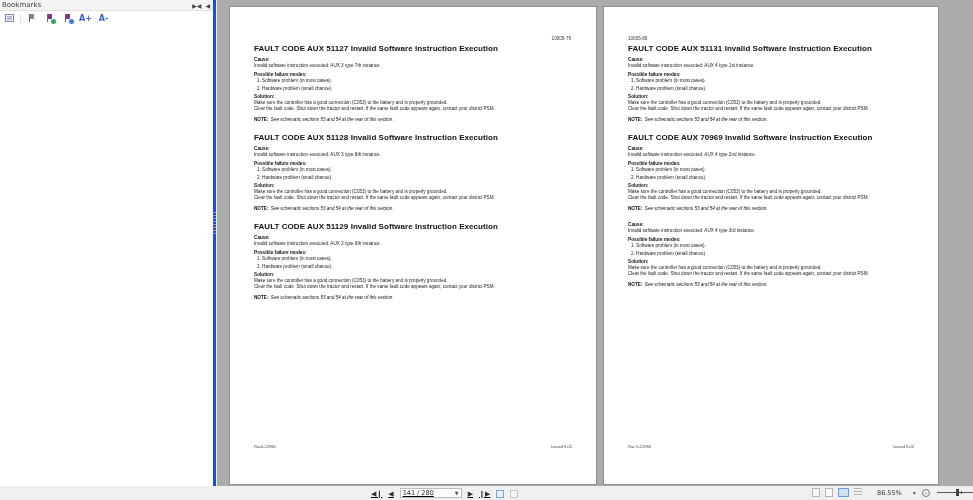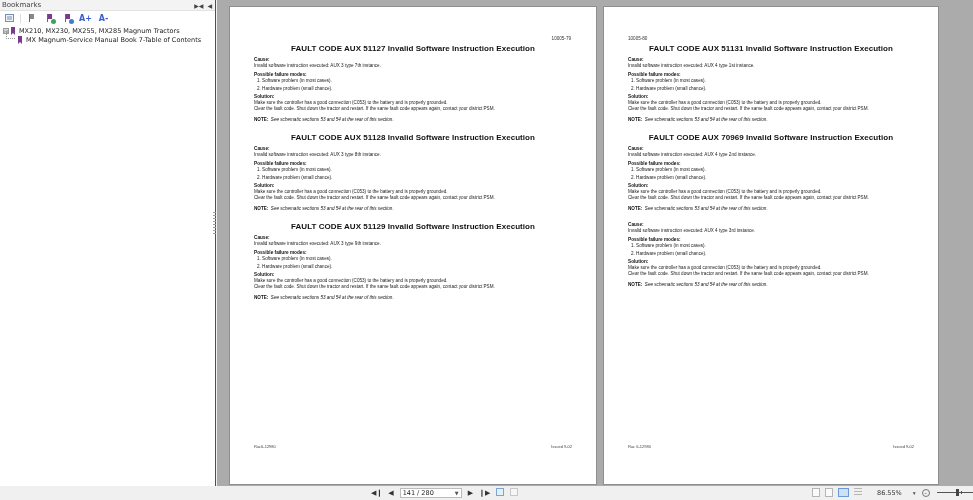--- a/index.html
+++ b/index.html
@@ -3,21 +3,21 @@
 <meta charset="utf-8">
 <style>
   * { box-sizing: border-box; margin: 0; padding: 0; }
   html, body { width: 973px; height: 500px; overflow: hidden; background: #f0f0f0; font-family: "Liberation Sans", sans-serif; }
   .app { position: relative; width: 973px; height: 500px; }
 
   
   .accent-bar { position: absolute; top: 0; right: 0; width: 61px; height: 2px; background: #f26b3a; }
 
   
-  .sidebar { position: absolute; left: 0; top: 0; width: 216px; height: 486px; background: #fff; border-right: 1px solid #1d4ed8; }
+  .sidebar { position: absolute; left: 0; top: 0; width: 216px; height: 486px; background: #fff; border-right: 3px solid #1d4ed8; }
   .sb-header { height: 11px; display: flex; align-items: center; justify-content: space-between; padding: 0 3px 0 2px; background: #f3f3f3; border-bottom: 1px solid #e2e2e2; }
   .sb-title { font-family: "DejaVu Sans", sans-serif; font-size: 7px; color: #444; }
   .sb-hdr-icons { display: flex; gap: 4px; font-size: 6px; color: #444; }
   .sb-toolbar { height: 14px; display: flex; align-items: center; gap: 9px; padding-left: 5px; }
   .tb-icon { width: 9px; height: 9px; display: flex; align-items: center; justify-content: center; font-size: 8px; color: #555; }
   .tb-sep { width: 1px; height: 9px; background: #ddd; margin: 0 -3px; }
   .bm-flag { display: inline-block; width: 5px; height: 8px; position: relative; }
   .bm-flag::before { content: ""; position: absolute; left: 0; top: 0; width: 1px; height: 8px; background: #666; }
   .bm-flag::after { content: ""; position: absolute; left: 1px; top: 0; width: 4px; height: 5px; background: #7b3b8c; }
   .bm-flag.gray::after { background: #888; }
@@ -38,34 +38,34 @@
   .doc-area { position: absolute; left: 217px; top: 0; width: 756px; height: 486px; background: #ababab; }
   .splitter-dots { position: absolute; left: 213px; top: 212px; width: 3px; height: 24px; background-image: repeating-linear-gradient(#9a9a9a 0 1px, transparent 1px 3px); }
   .page { position: absolute; top: 6px; height: 479px; background: #fff; border: 1px solid #8f8f8f; color: #111; }
   .page1 { left: 12px; width: 368px; }
   .page2 { left: 386px; width: 336px; }
   .page-num { position: absolute; top: 29px; font-size: 4.6px; color: #333; }
   .page1 .page-num { right: 25px; }
   .page2 .page-num { left: 24px; }
   .sections { position: absolute; top: 37px; left: 24px; right: 24px; }
   .section { margin-bottom: 10px; }
-  .fc-title { font-size: 8px; font-weight: bold; text-align: center; margin-bottom: 4px; letter-spacing: 0.05px; }
+  .fc-title { font-size: 8px; font-weight: bold; margin-bottom: 4px; letter-spacing: 0.05px; }
   .label { font-size: 4.7px; font-weight: bold; line-height: 6px; }
   .txt { font-size: 4.6px; line-height: 6px; color: #222; }
   .blk { margin-bottom: 2.5px; }
   .li { font-size: 4.6px; line-height: 6px; padding-left: 3px; color: #222; }
   .li + .li { margin-top: 2px; }
   .note { font-size: 4.6px; line-height: 6px; margin-top: 5px; }
   .note b { font-weight: bold; }
   .note i { font-style: italic; }
   .footer { position: absolute; bottom: 35px; left: 24px; right: 24px; display: flex; justify-content: space-between; font-size: 4px; color: #444; }
 
   
   .bottombar { position: absolute; left: 0; top: 486px; width: 973px; height: 14px; background: #f0f0f0; }
-  .nav { position: absolute; left: 541px; top: 2px; display: flex; align-items: flex-start; gap: 6px; transform: translateX(-170px); }
+  .nav { position: absolute; left: 541px; top: 2px; display: flex; align-items: flex-end; gap: 6px; transform: translateX(-170px); text-decoration: underline; }
   .navbtn { font-size: 7px; color: #333; line-height: 9px; }
   .page-input { width: 62px; height: 10px; border: 1px solid #bbb; background: #fff; font-family: "DejaVu Sans", sans-serif; font-size: 6.5px; line-height: 8px; padding-left: 2px; position: relative; color: #222; }
   .page-input .dd { position: absolute; right: 2px; top: 0; font-size: 5px; color: #555; }
   .nav-pg-icon { width: 8px; height: 8px; border: 1px solid #7aa5d6; background: #e6f0fb; }
   .nav-pg-icon.dim { border-color: #c8c8c8; background: #f6f6f6; }
   .view-tools { position: absolute; left: 812px; top: 2px; display: flex; align-items: center; gap: 5px; }
   .vt { width: 8px; height: 9px; border: 1px solid #b5b5b5; background: #fafafa; }
   .vt.active { border-color: #6a9bd8; background: #cfe1f7; width: 11px; }
   .vt.cont { border: none; background: repeating-linear-gradient(#b5b5b5 0 1px, transparent 1px 3px); width: 8px; }
   .zoom-val { font-family: "DejaVu Sans", sans-serif; font-size: 6.5px; color: #333; margin-left: 10px; }
@@ -106,32 +106,20 @@
           <span class="bm-flag"></span>
           <span class="badge green"></span>
         </span>
       <span class="tb-icon tb-plus">
           <span class="bm-flag"></span>
           <span class="badge blue"></span>
         </span>
       <span class="tb-icon font-btn">A+</span>
       <span class="tb-icon font-btn">A-</span>
     </div>
-    <div class="tree">
-      <div class="tree-row">
-        <span class="expander">⊟</span>
-        <span class="bm-mark"></span>
-        <span>MX210, MX230, MX255, MX285 Magnum Tractors</span>
-      </div>
-      <div class="tree-row tree-child">
-        <span class="tree-line"></span>
-        <span class="bm-mark" style="margin-left:3px"></span>
-        <span>MX Magnum-Service Manual Book 7-Table of Contents</span>
-      </div>
-    </div>
   </div>
   <div class="splitter-dots"></div>
 
   <div class="doc-area">
 
     <div class="page page1">
       <div class="page-num">10005-79</div>
       <div class="sections">
         <div class="section">
           <div class="fc-title">FAULT CODE AUX 51127 Invalid Software Instruction Execution</div>

